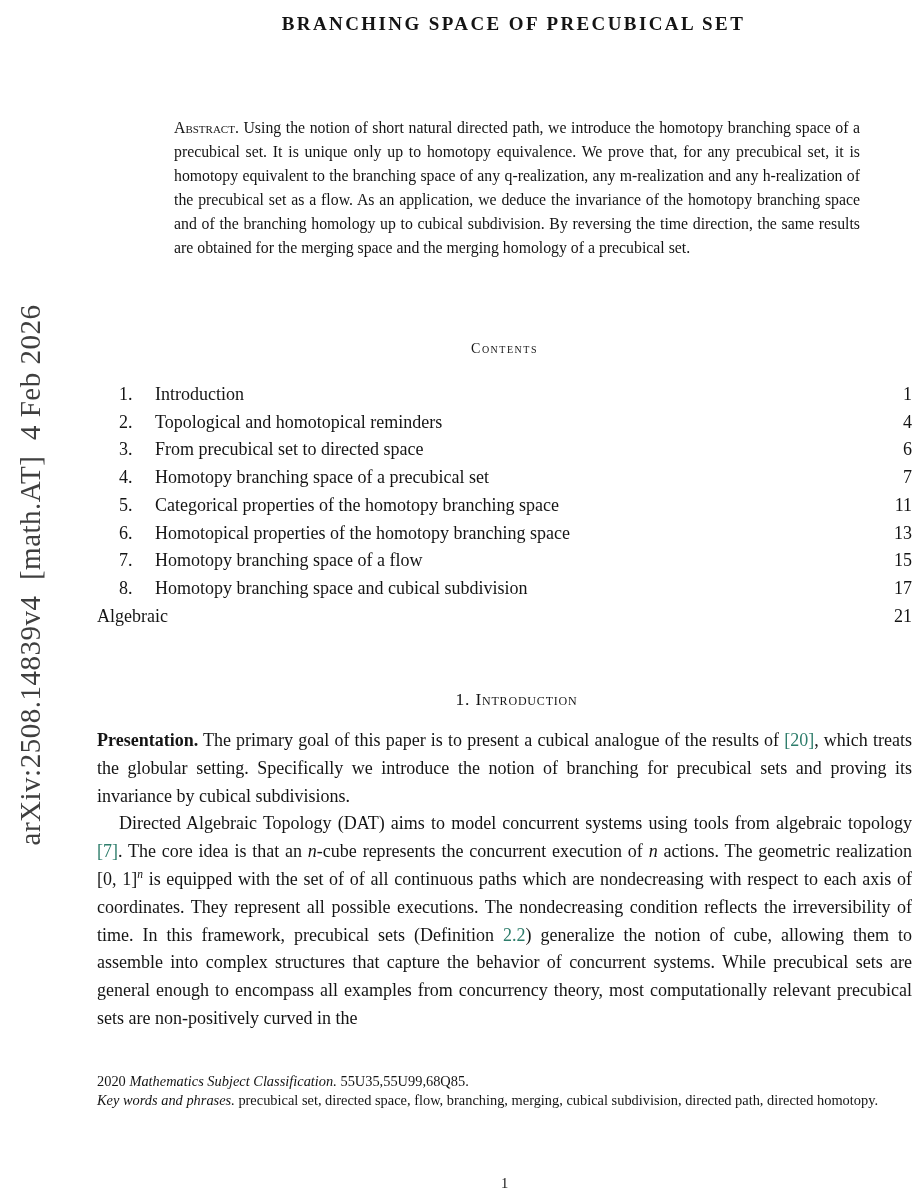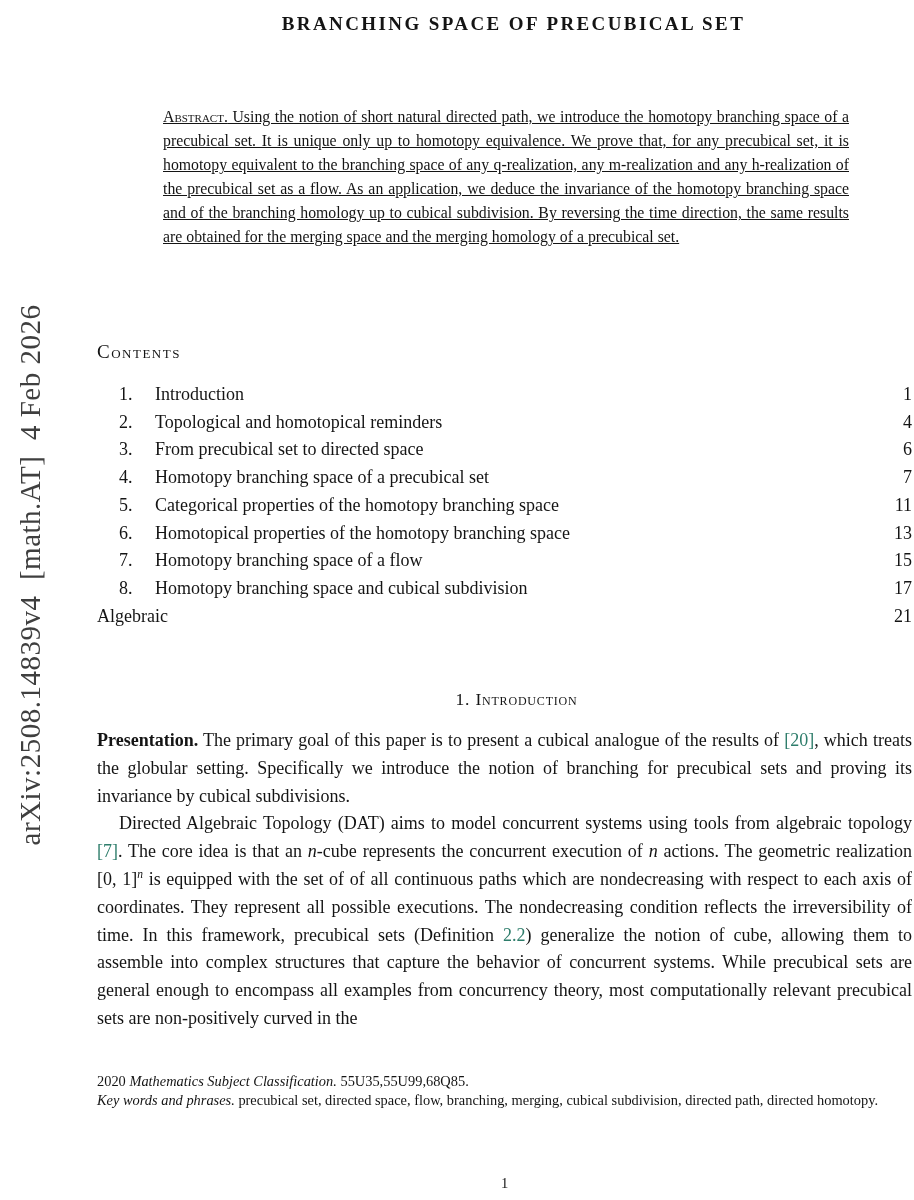--- a/index.html
+++ b/index.html
@@ -58,34 +58,33 @@
     text-align: center;
     font-size: 14px;
     font-variant: small-caps;
     letter-spacing: 1.6px;
   }
   .abstract {
     position: absolute;
     top: 104px;
     left: 65px;
     width: 686px;
-    margin: 1px;
+    margin: 12px;
     font-size: 15.8px;
     line-height: 24.1px;
     text-align: justify;
-    text-decoration: underline;
   }
   .contents-heading {
     position: absolute;
     top: 341px;
     left: 0;
     width: 100%;
     margin: 0;
-    text-align: left;
-    font-size: 19px;
+    text-align: center;
+    font-size: 14px;
     font-weight: normal;
     font-variant: small-caps;
     letter-spacing: 1.5px;
   }
   .toc {
     position: absolute;
     top: 381px;
     left: 0;
     width: 815px;
     font-size: 18px;

